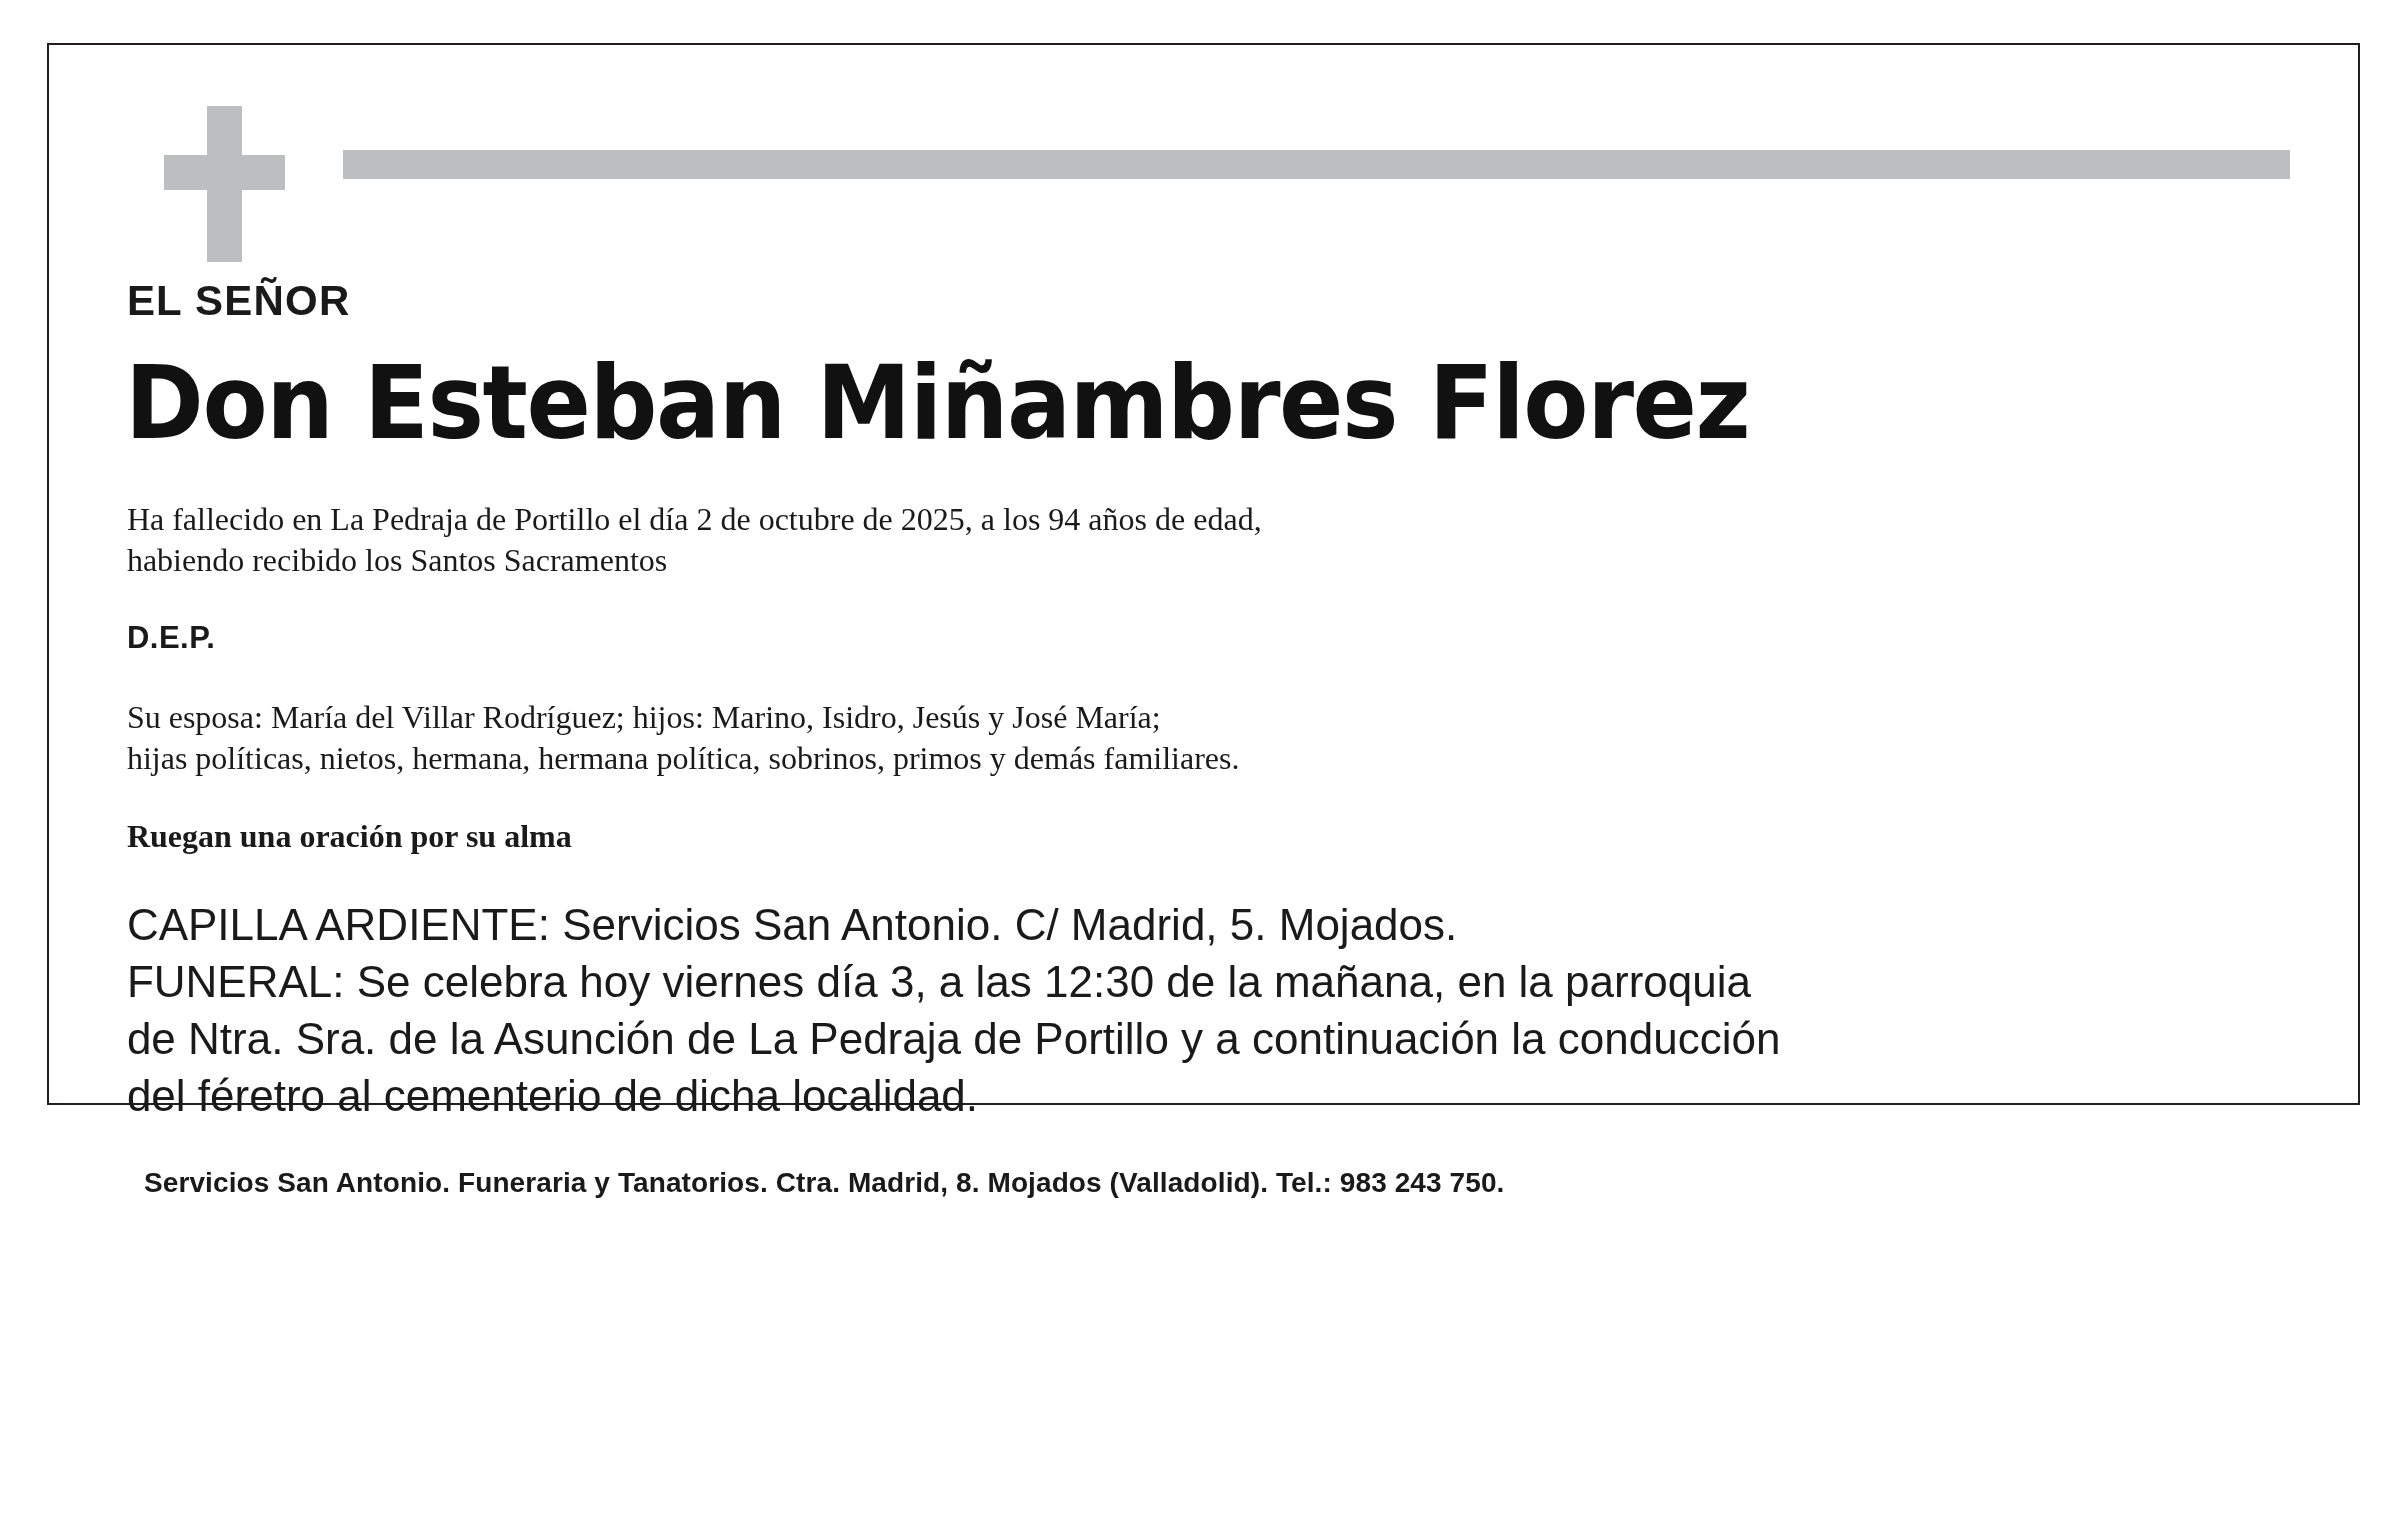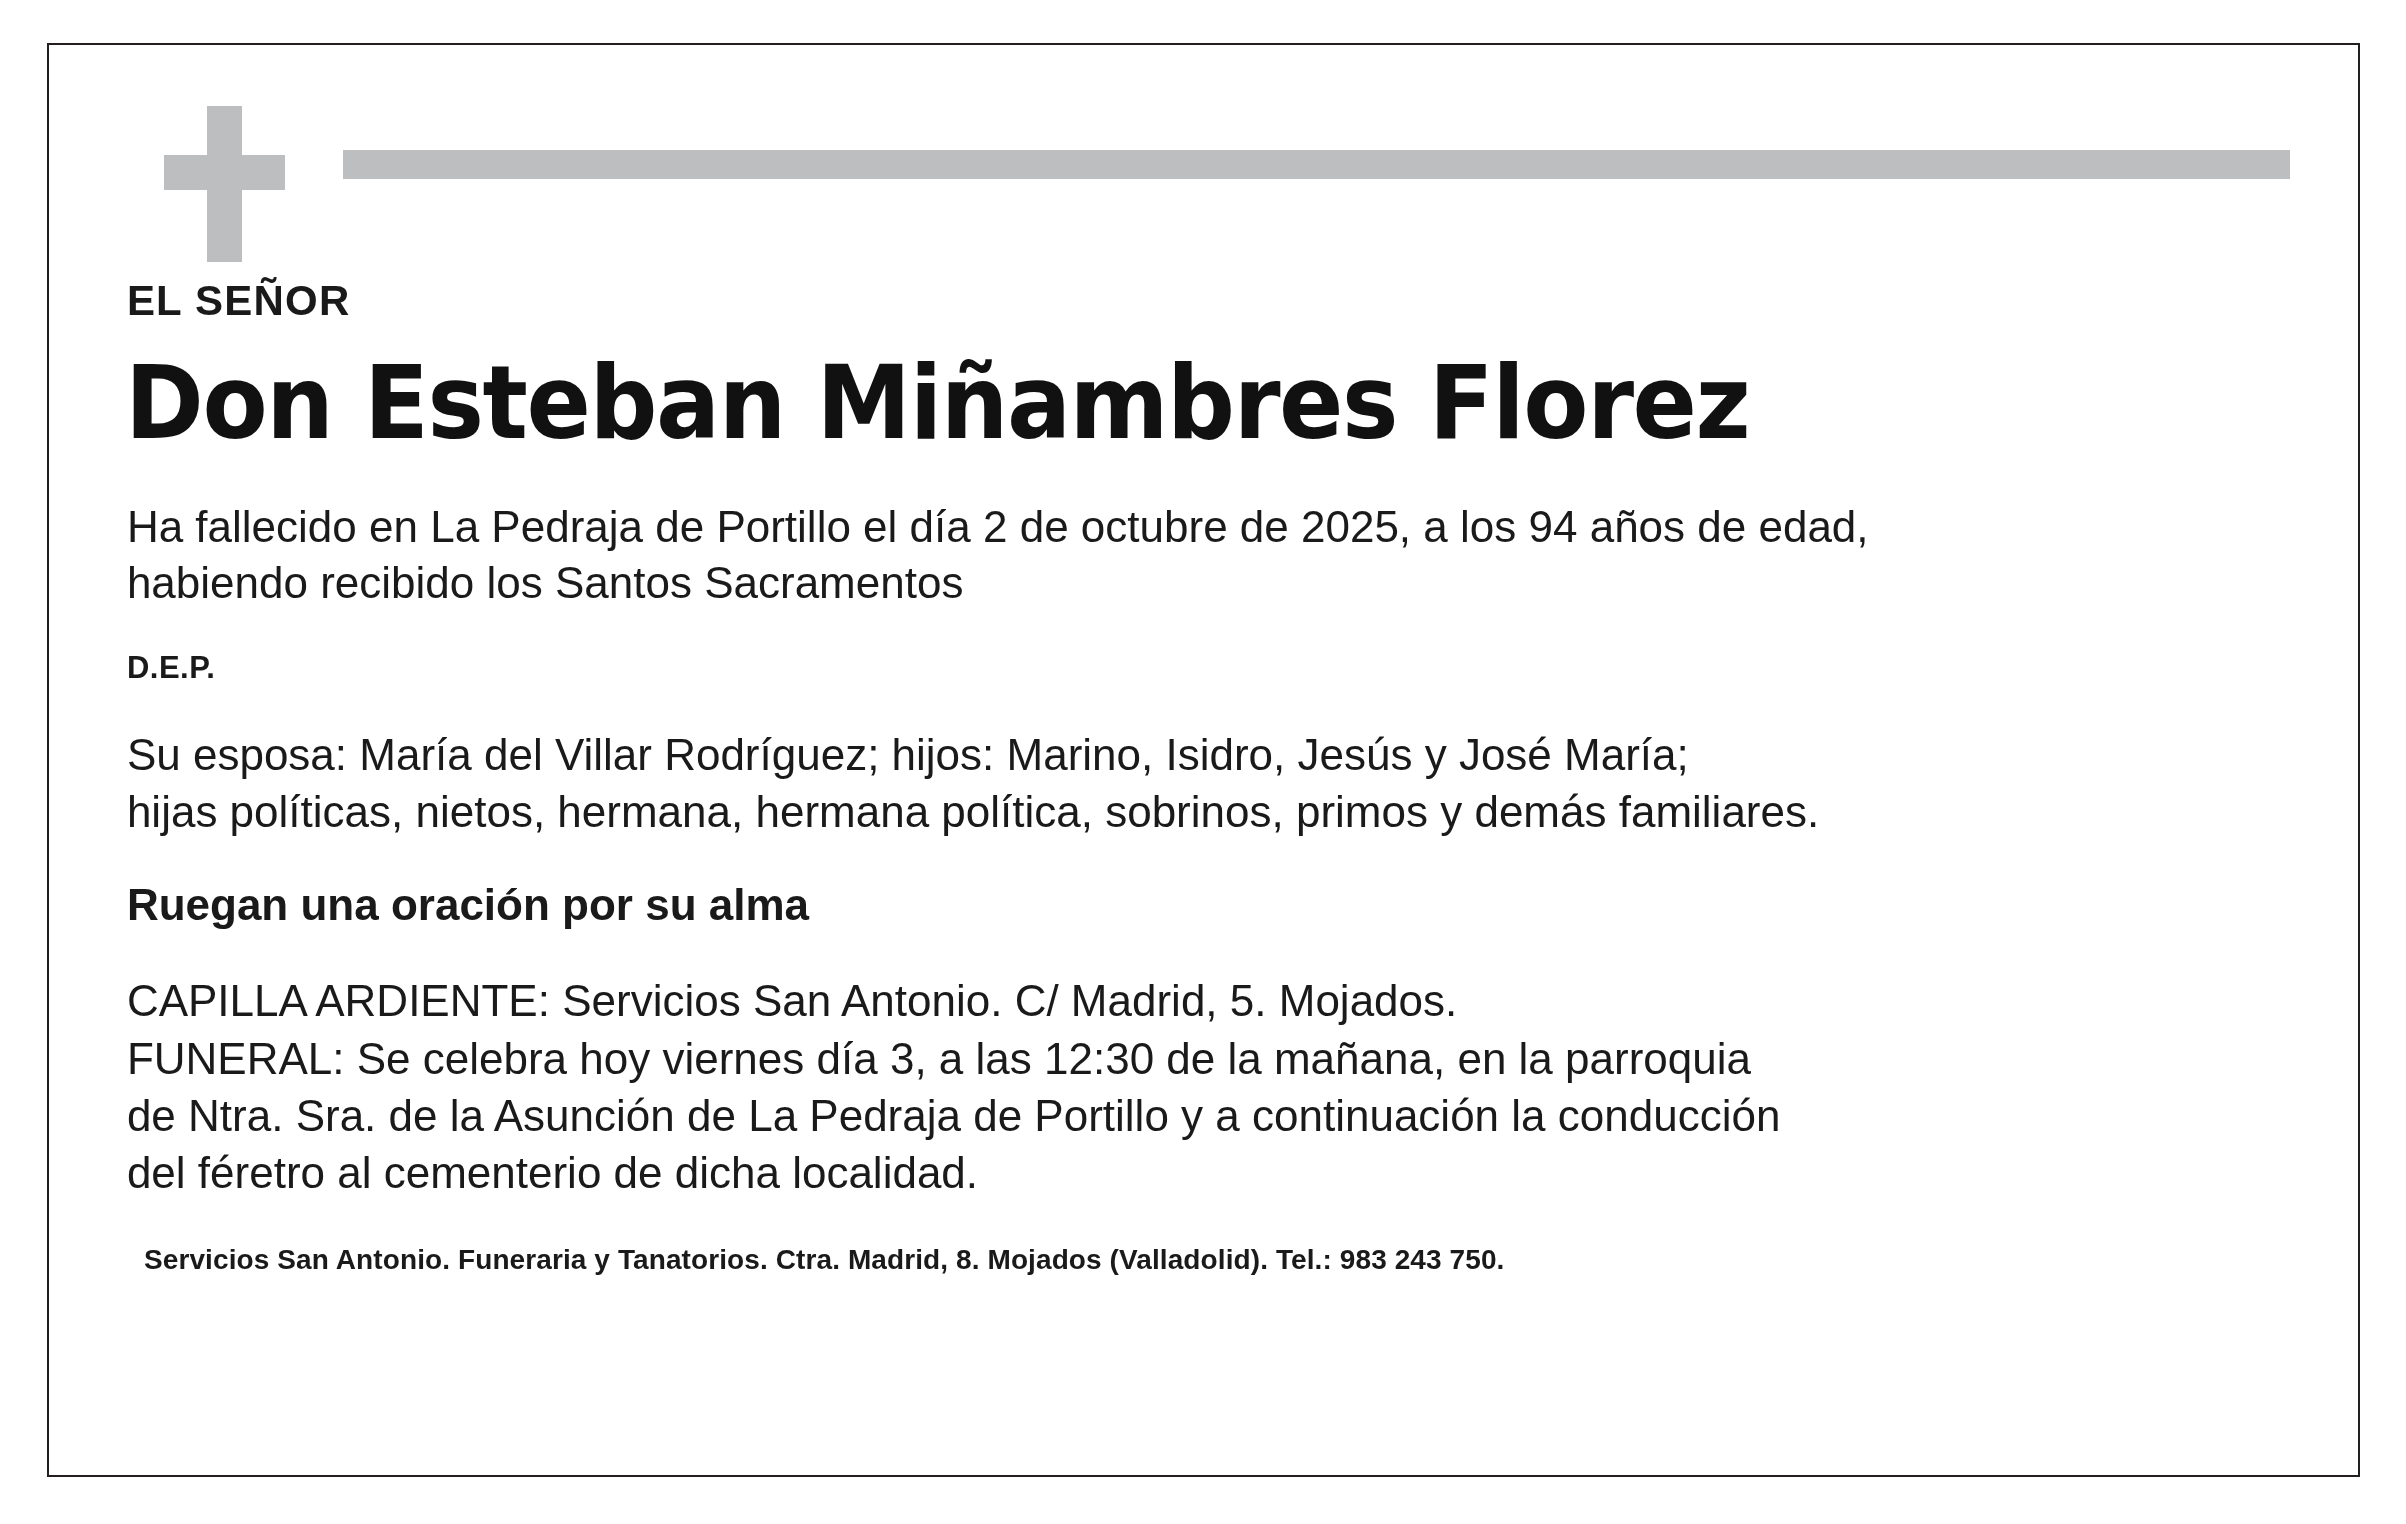--- a/index.html
+++ b/index.html
@@ -23,21 +23,21 @@
     background: #ffffff;
     box-sizing: border-box;
   }
 
   
   .notice-frame {
     position: absolute;
     left: 47px;
     top: 43px;
     width: 2313px;
-    height: 1434px;
+    height: 1062px;
     border: 2.9px solid #231f20;
     box-sizing: border-box;
     background: #ffffff;
   }
 
   .notice-inner {
     position: absolute;
     left: 74px;
     top: 39px;
     right: 68px;
@@ -97,24 +97,25 @@
     letter-spacing: -1.5px;
     line-height: 1.08;
     margin: 25px 0 0 2px;
     color: #111111;
     white-space: nowrap;
     transform: scaleX(0.94);
     transform-origin: left center;
   }
 
   p.body-text {
-    font-size: 44px;
+    font-size: 32px;
     line-height: 1.28;
     margin: 41px 0 0 3.9px;
     font-weight: 400;
+    font-family: Liberation Serif, serif;
   }
 
   p.body-text.bold {
     font-weight: 700;
   }
 
   p.body-text.tight {
     margin-top: 37px;
   }
 

